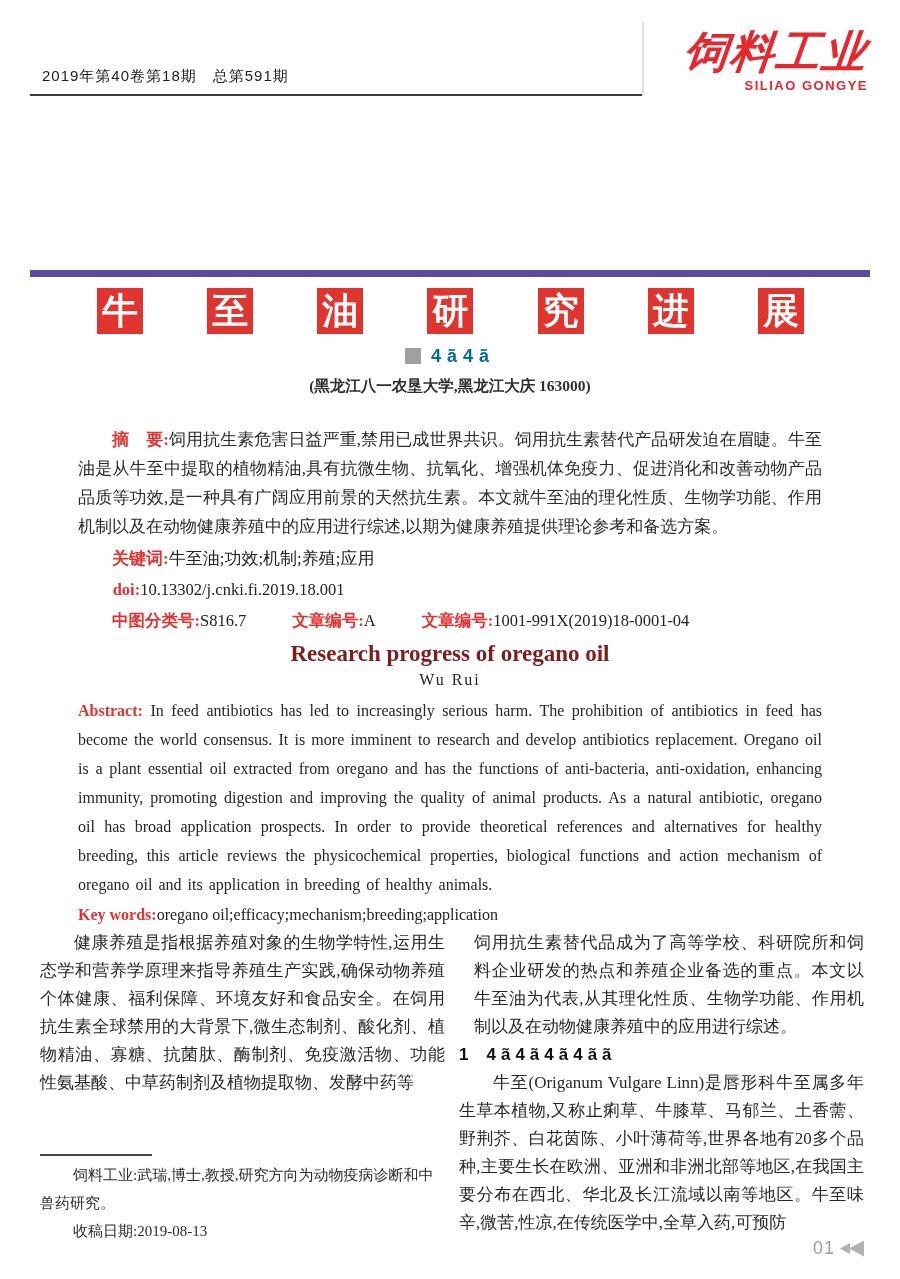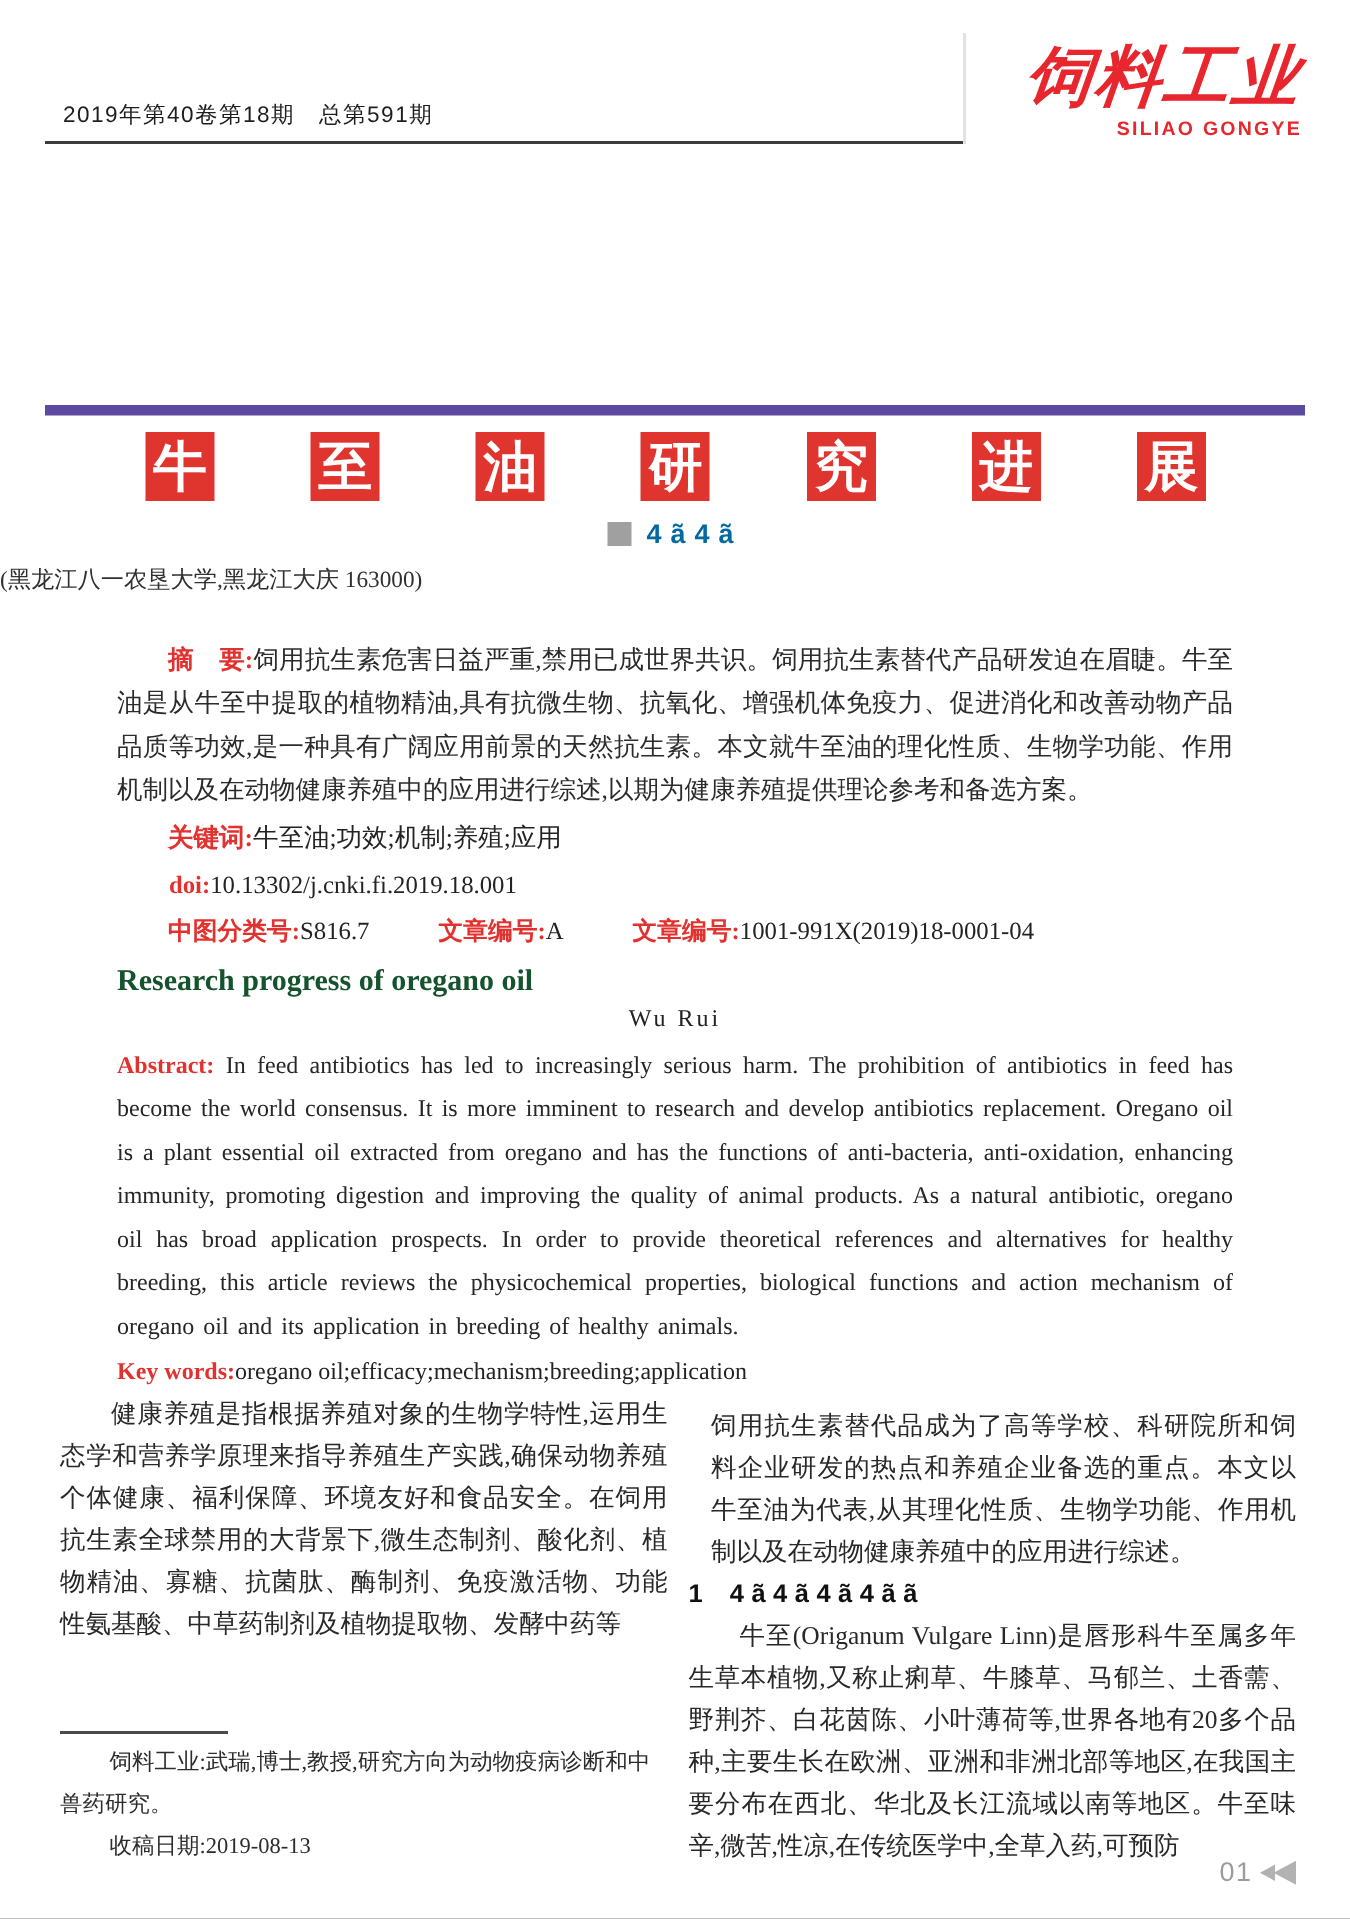--- a/index.html
+++ b/index.html
@@ -28,41 +28,41 @@
   
   .title-row { position:absolute; top:288px; left:97px; right:96px;
                display:flex; justify-content:space-between; }
   .title-char { width:46px; height:46px; background:#e0342f; color:#ffffff;
                 font-size:36px; line-height:47px; text-align:center; font-weight:bold; }
   .author-row { position:absolute; top:346px; left:0; right:0; text-align:center;
                 font-family:"Liberation Sans", sans-serif; font-size:18px; font-weight:600;
                 color:#0369a1; letter-spacing:6px; }
   .author-square { display:inline-block; width:16px; height:16px; background:#a0a0a0;
                    margin-right:10px; vertical-align:-2px; }
-  .affiliation { position:absolute; top:376px; left:0; right:0; 
-                 font-size:15.5px; color:#303030; }
+  .affiliation { position:absolute; top:376px; left:0; right:0; text-align:center;
+                 font-size:15.5px; color:#303030;font-weight:bold; }
   
   .mid { position:absolute; top:425px; left:78px; width:744px; }
   .label-red { color:#e23230; font-weight:bold; }
   .abstract-cn { font-size:17px; line-height:29px; text-indent:2em;
                  text-align:justify; color:#2b2b2b; }
   .kw-line  { font-size:17px;  line-height:29px; text-indent:2em; margin-top:3px; }
   .doi-line { font-size:16.5px; line-height:29px; text-indent:2.1em; margin-top:2px; }
   .clc-line { font-size:16.5px; line-height:29px; padding-left:34px; margin-top:2px; }
   .clc-item { margin-right:46px; }
   .clc-item:last-child { margin-right:0; }
-  .en-title { font-weight:bold; font-size:20px; margin-top:6px;
-              line-height:26px; color:#14532d; }
+  .en-title { text-align:center; font-weight:bold; font-size:23px; margin-top:6px;
+              line-height:26px; color:#7f1d1d; }
   .en-author { text-align:center; font-size:16px; letter-spacing:2px; line-height:26px; }
   .abstract-en { font-size:16px; line-height:29px; text-align:justify;
                  margin-top:3px; color:#262626; word-spacing:2px; }
   .kw-en { font-size:16px; line-height:29px; margin-top:1px; }
   
   .columns { position:absolute; top:929px; left:40px; right:35px;
-             display:flex; gap:14px;align-items:flex-end; }
+             display:flex; gap:14px; }
   .col { width:405px; font-size:17px; line-height:28px; text-align:justify;
          color:#282828; }
   .col-left { display:flex; flex-direction:column; height:316px; }
   .col p.indent { text-indent:2em; }
   .col p.no-indent { text-indent:0;margin-left:15px; }
   .section-heading { font-family:"Liberation Sans", sans-serif; font-weight:600;
                      font-size:17px; color:#111; text-align:left; line-height:28px; }
   .section-heading .sec-num { letter-spacing:0; margin-right:18px; }
   .section-heading .sec-title { letter-spacing:5px; }
   

